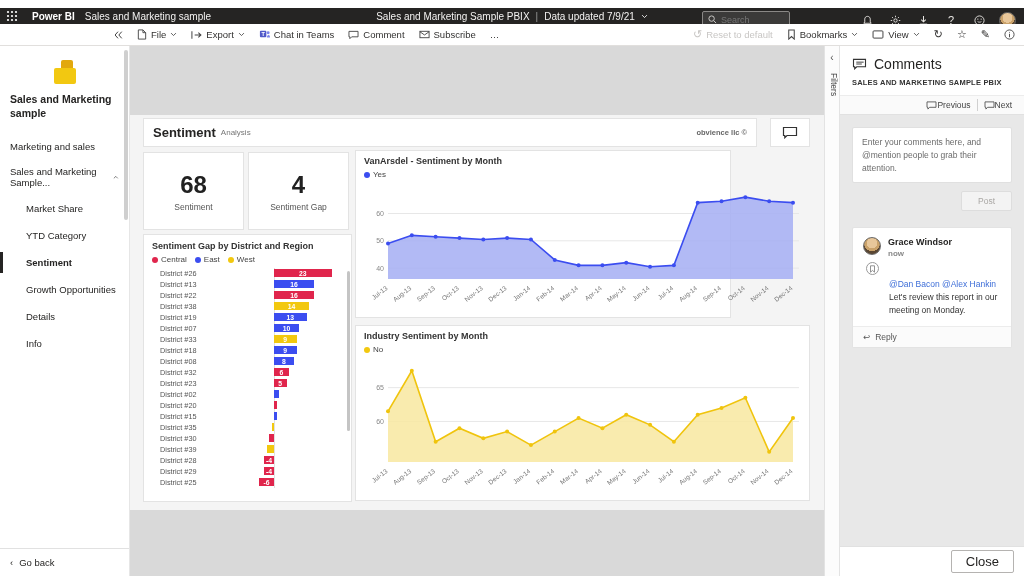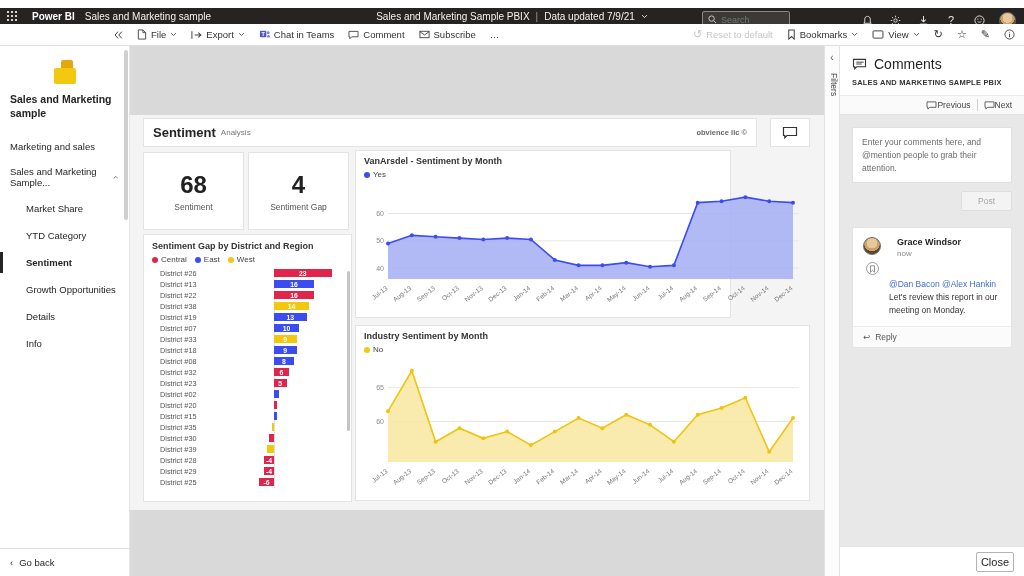--- a/index.html
+++ b/index.html
@@ -97,31 +97,31 @@
   #comments .sub { padding:4px 12px 8px 12px; font-size:7.5px; font-weight:bold; color:#333; letter-spacing:.2px; }
   #comments .pn { border-top:1px solid #ececec; border-bottom:1px solid #e1e1e1; background:#fafafa;
     display:flex; justify-content:flex-end; align-items:center; height:20px; padding:0 6px; font-size:8.5px; color:#444; }
   #comments .pn .btn { display:flex; align-items:center; padding:0 6px; cursor:pointer; height:100%; }
   #comments .pn .div { width:1px; height:12px; background:#d0d0d0; }
   #comments .body { flex:1; background:#e8e8e8; padding:12px 12px; overflow:hidden; }
   .cinput { background:#fff; border:1px solid #e0e0e0; border-radius:2px; padding:8px 9px; font-size:8.5px; color:#6b6b6b; line-height:1.5; cursor:text; }
   .postrow { display:flex; justify-content:flex-end; margin-top:8px; }
   .postbtn { background:#f3f3f3; border:1px solid #ddd; border-radius:2px; color:#a9a7a4; font-size:8.5px; padding:4px 16px; cursor:default; }
   .ccard { background:#fff; border:1px solid #e3e3e3; border-radius:2px; margin-top:16px; }
-  .ccard .top { display:flex; gap:16px; padding:9px 10px 0 10px; }
+  .ccard .top { display:flex; gap:7px; padding:9px 10px 0 10px; }
   .ccard .who { font-size:9px; font-weight:bold; }
-  .ccard .when { font-size:8px; color:#888; margin-top:2px; }
+  .ccard .when { font-size:8px; color:#888; margin-top:2px;font-weight:bold; }
   .ccard .rail { width:18px; display:flex; flex-direction:column; align-items:center; gap:5px; }
   .bmark { width:13px; height:13px; border:1px solid #999; border-radius:50%; display:flex; align-items:center; justify-content:center; color:#777; margin-top:2px; }
   .ctext { font-size:8.5px; line-height:1.5; padding:3px 10px 9px 36px; color:#333; }
   .mention { color:#3f6fd8; }
   .replyrow { border-top:1px solid #ececec; background:#fbfbfb; font-size:8.5px; color:#555;
     padding:5px 10px; display:flex; align-items:center; gap:5px; cursor:pointer; }
   #comments .foot { border-top:1px solid #e1e1e1; background:#fff; height:30px; display:flex; align-items:center; justify-content:flex-end; padding:0 10px; }
-  .closebtn { background:#fff; border:1px solid #b5b3b1; border-radius:2px; font-size:11px; padding:3px 4px; cursor:pointer; color:#252423; }
+  .closebtn { background:#fff; border:1px solid #b5b3b1; border-radius:2px; font-size:13px; padding:3px 14px; cursor:pointer; color:#252423; }
 
   .icon-svg { display:block; }
 </style>
 </head>
 <body>
 
 <div id="topbar">
   <div class="waffle">
     <svg class="icon-svg" width="12" height="12" viewBox="0 0 12 12" fill="#fff">
       <circle cx="2" cy="2" r="1.1"></circle>

